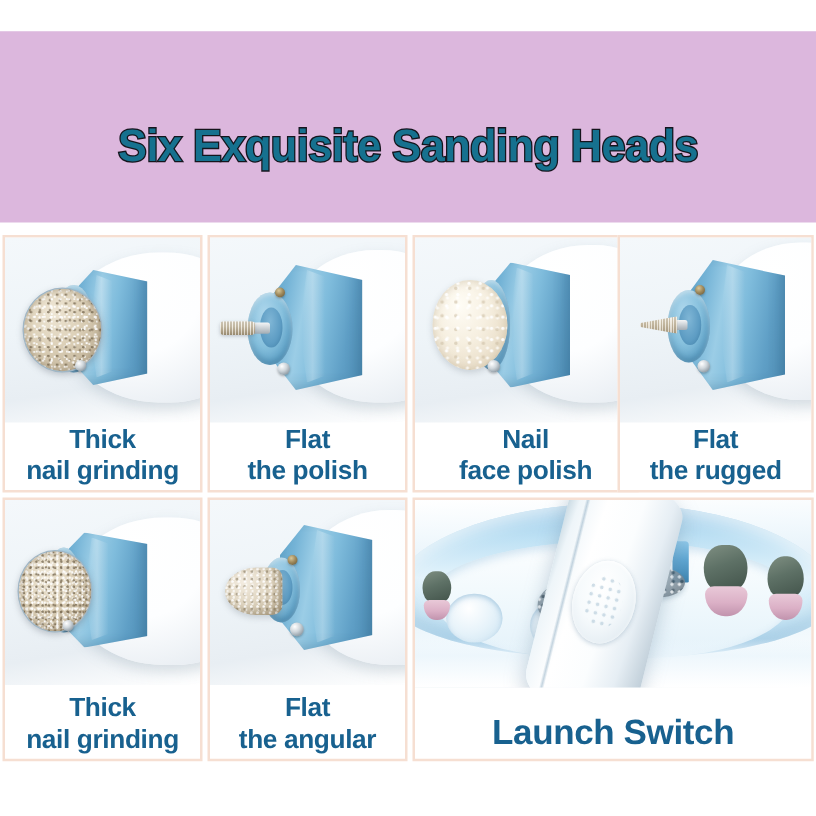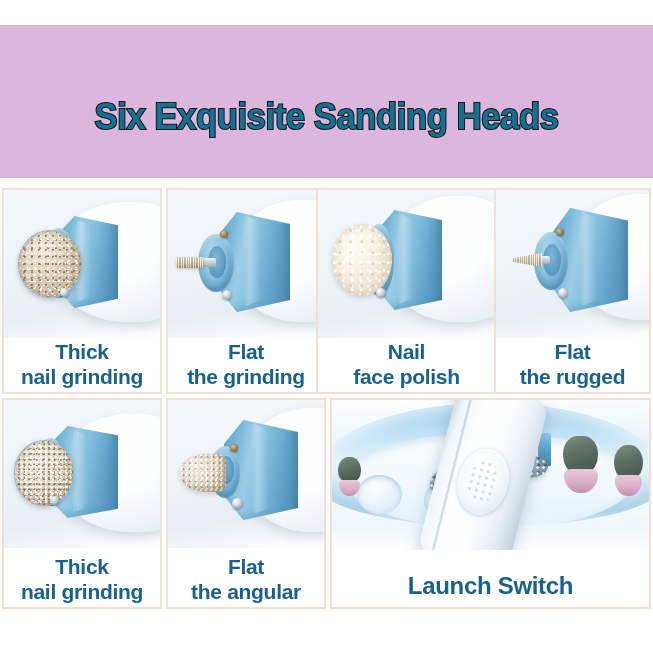--- a/index.html
+++ b/index.html
@@ -117,21 +117,21 @@
     text-align: center;
     color: #18618f;
     font-weight: bold;
     font-size: 21px;
     line-height: 25px;
     letter-spacing: -0.3px;
   }
   .caption .l2 { display: block; }
   .cell.wide .caption {
     bottom: 9px;
-    font-size: 24px;
+    font-size: 28px;
   }
 
   
   .scene { position: absolute; inset: 0; }
 
   
   .body-white {
     position: absolute;
     border-radius: 50% 46% 44% 50%;
     background:
@@ -409,25 +409,25 @@
           <div class="ring" style="left:30px; top:44px; width:36px; height:58px;"></div>
           <div class="ring-hole" style="left:40px; top:56px; width:18px; height:32px;"></div>
           <div class="bit-shaft" style="left:30px; top:68px; width:18px; height:9px;"></div>
           <div class="bit-cyl" style="left:8px; top:67px; width:28px; height:11px;"></div>
           <div class="screw dark" style="left:52px; top:40px; width:8px; height:8px;"></div>
           <div class="screw" style="left:54px; top:100px; width:10px; height:10px;"></div>
         </div>
       </div>
       <div class="caption">
         <span>Flat</span>
-        <span class="l2">the grinding</span>
-      </div>
-    </div>
-
-    <div class="cell" style="left:316px; top:2px; width:181px; height:206px;">
+        <span class="l2">the polish</span>
+      </div>
+    </div>
+
+    <div class="cell" style="left:330px; top:2px; width:181px; height:206px;">
       <div class="photo">
         <div class="scene">
           <div class="body-white" style="left:66px; top:6px; width:144px; height:126px;"></div>
           <div class="cap" style="left:58px; top:20px; width:66px; height:100px;
                clip-path: polygon(28% 0%, 100% 10%, 100% 90%, 28% 100%, 0% 78%, 0% 22%);"></div>
           <div class="cap-hi" style="left:78px; top:24px; width:17px; height:90px;
                clip-path: polygon(20% 0%, 100% 6%, 100% 94%, 20% 100%, 0% 72%, 0% 28%); opacity:.5;"></div>
           <div class="ring" style="left:46px; top:34px; width:30px; height:72px;"></div>
           <div class="felt-disc" style="left:14px; top:34px; width:60px; height:72px;">
             <div class="felt-fuzz"></div>

